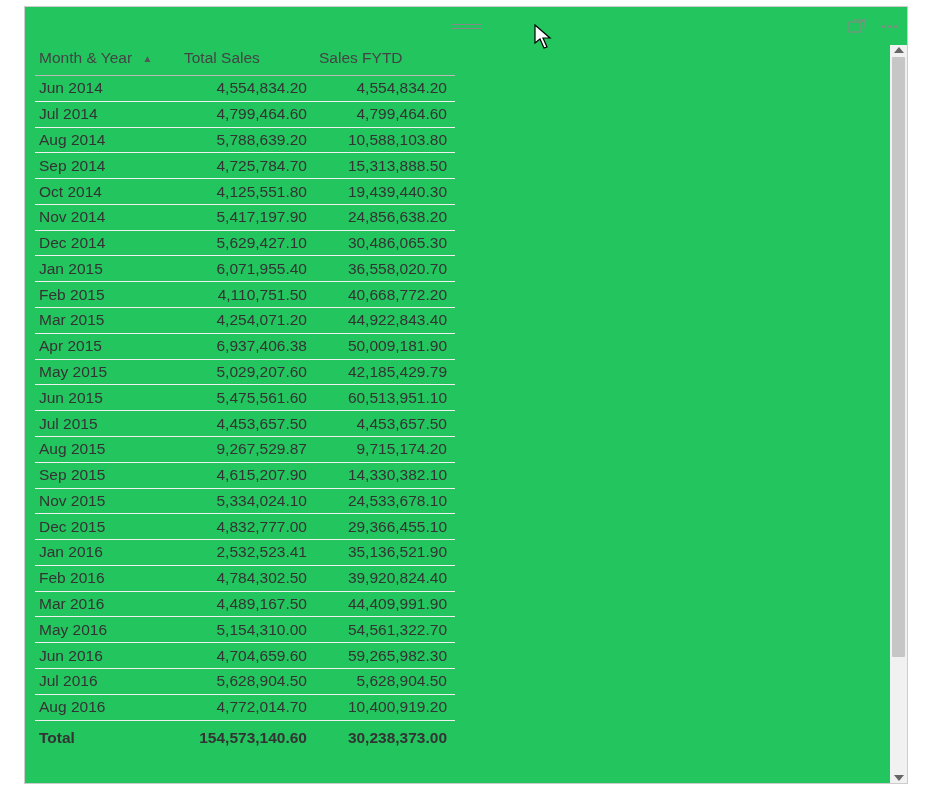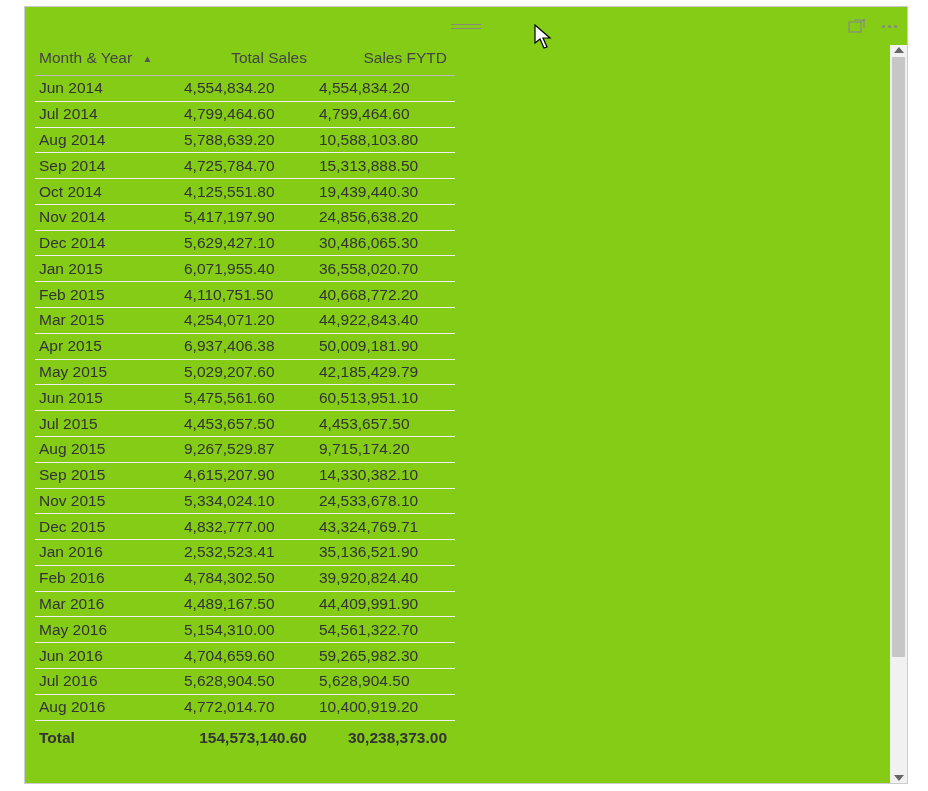--- a/index.html
+++ b/index.html
@@ -15,21 +15,21 @@
       overflow: hidden;
       position: relative;
     }
     .visual-container {
       position: absolute;
       top: 6px;
       left: 24px;
       width: 884px;
       height: 778px;
       border: 1px solid #ccc;
-      background: #84cc16;
+      background: #22c55e;
       display: flex;
       flex-direction: column;
     }
     .visual-header {
       height: 38px;
       display: flex;
       align-items: center;
       justify-content: flex-end;
       padding-right: 6px;
       position: relative;
@@ -102,35 +102,35 @@
     }
     thead th {
       text-align: left;
       font-weight: 400;
       padding: 4px 8px 8px 4px;
       border-bottom: 1px solid #bbb;
       color: #444;
       white-space: nowrap;
     }
     thead th.num {
-      text-align: right;
     }
     thead th .sort-icon {
       display: inline-block;
       margin-left: 6px;
       font-size: 10px;
       color: #555;
       vertical-align: middle;
     }
     tbody td {
       padding: 3.4px 8px 3.4px 4px;
       border-bottom: 1px solid #f0f0f0;
       white-space: nowrap;
     }
     tbody td.num {
+      text-align: right;
       font-variant-numeric: lining-nums;
     }
     tfoot td {
       padding: 8px 8px 8px 4px;
       font-weight: 700;
       border-top: 1px solid #999;
       white-space: nowrap;
     }
     tfoot td.num {
       text-align: right;
@@ -320,21 +320,21 @@
               <td class="num">14,330,382.10</td>
             </tr>
             <tr>
               <td>Nov 2015</td>
               <td class="num">5,334,024.10</td>
               <td class="num">24,533,678.10</td>
             </tr>
             <tr>
               <td>Dec 2015</td>
               <td class="num">4,832,777.00</td>
-              <td class="num">43,324,769.71</td>
+              <td class="num">29,366,455.10</td>
             </tr>
             <tr>
               <td>Jan 2016</td>
               <td class="num">2,532,523.41</td>
               <td class="num">35,136,521.90</td>
             </tr>
             <tr>
               <td>Feb 2016</td>
               <td class="num">4,784,302.50</td>
               <td class="num">39,920,824.40</td>

